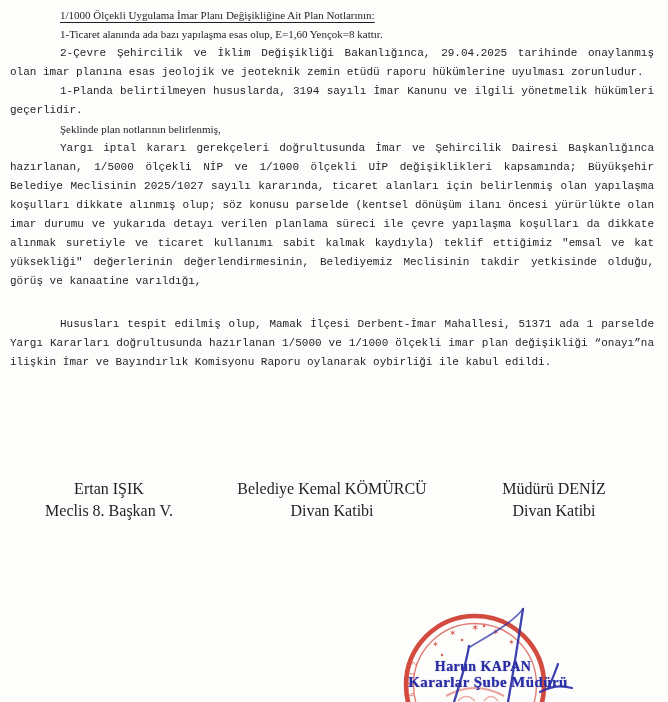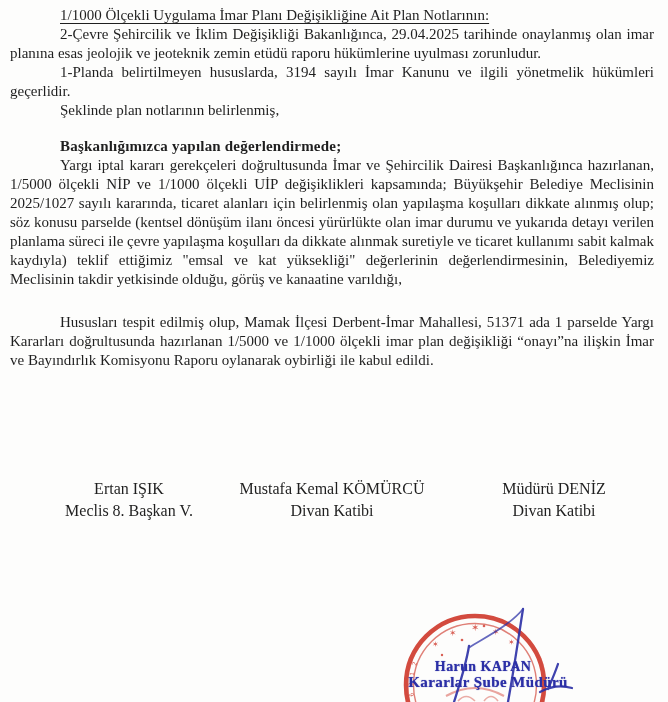--- a/index.html
+++ b/index.html
@@ -9,46 +9,46 @@
     margin:0 auto;
     background:#fdfdfc;
     overflow:hidden;
     font-family:"Liberation Serif","DejaVu Serif",serif;
     color:#1f1f1f;
   }
   .doc {
     position:absolute;
     left:10px; top:6px;
     width:644px;
-    font-size:15px;
+    font-size:11px;
     line-height:19px;
   }
   .doc p { margin:0; }
   .indent { text-indent:50px; }
-  .just { text-align:justify; }
+  .just { text-align:justify;font-family:Liberation Mono, monospace; }
   .title-line {
     text-decoration:underline;
     text-underline-offset:3px;
   }
   .eval-heading {
     font-weight:bold;
     margin-top:17px !important;
     letter-spacing:0.2px;
   }
   .gap-before { margin-top:24px !important; }
 
   
   .sig-block {
     position:absolute;
     top:478px;
     text-align:center;
     font-size:16px;
     line-height:22px;
   }
-  .sig-1 { left:44px;  width:170px; }
+  .sig-1 { left:24px;  width:170px; }
   .sig-2 { left:224px; width:216px; }
   .sig-3 { left:458px; width:192px; }
 
   
   .stamp-svg { position:absolute; left:396px; top:600px; }
   .sig-svg   { position:absolute; left:430px; top:603px; z-index:4; }
   .stamp-text {
     position:absolute;
     text-align:center;
     font-weight:bold;
@@ -61,34 +61,34 @@
   .st-2 { left:398px; top:659px; width:170px; font-size:14px; }
   .st-3 { left:392px; top:674px; width:192px; font-size:15px; }
 </style>
 </head>
 <body>
 
 <div class="page">
 
   <div class="doc">
     <p class="indent title-line">1/1000 Ölçekli Uygulama İmar Planı Değişikliğine Ait Plan Notlarının:</p>
+    <p class="indent">1-Ticaret alanında ada bazı yapılaşma esas olup, E=1,60 Yençok=8 kattır.</p>
     <p class="indent just">2-Çevre Şehircilik ve İklim Değişikliği Bakanlığınca, 29.04.2025 tarihinde onaylanmış olan imar planına esas jeolojik ve jeoteknik zemin etüdü raporu hükümlerine uyulması zorunludur.</p>
     <p class="indent just">1-Planda belirtilmeyen hususlarda, 3194 sayılı İmar Kanunu ve ilgili yönetmelik hükümleri geçerlidir.</p>
     <p class="indent">Şeklinde plan notlarının belirlenmiş,</p>
-    <p class="indent eval-heading">Başkanlığımızca yapılan değerlendirmede;</p>
     <p class="indent just">Yargı iptal kararı gerekçeleri doğrultusunda İmar ve Şehircilik Dairesi Başkanlığınca hazırlanan, 1/5000 ölçekli NİP ve 1/1000 ölçekli UİP değişiklikleri kapsamında; Büyükşehir Belediye Meclisinin 2025/1027 sayılı kararında, ticaret alanları için belirlenmiş olan yapılaşma koşulları dikkate alınmış olup; söz konusu parselde (kentsel dönüşüm ilanı öncesi yürürlükte olan imar durumu ve yukarıda detayı verilen planlama süreci ile çevre yapılaşma koşulları da dikkate alınmak suretiyle ve ticaret kullanımı sabit kalmak kaydıyla) teklif ettiğimiz "emsal ve kat yüksekliği" değerlerinin değerlendirmesinin, Belediyemiz Meclisinin takdir yetkisinde olduğu, görüş ve kanaatine varıldığı,</p>
     <p class="indent just gap-before">Hususları tespit edilmiş olup, Mamak İlçesi Derbent-İmar Mahallesi, 51371 ada 1 parselde Yargı Kararları doğrultusunda hazırlanan 1/5000 ve 1/1000 ölçekli imar plan değişikliği “onayı”na ilişkin İmar ve Bayındırlık Komisyonu Raporu oylanarak oybirliği ile kabul edildi.</p>
   </div>
 
   <div class="sig-block sig-1">
     <div>Ertan IŞIK</div>
     <div>Meclis 8. Başkan V.</div>
   </div>
   <div class="sig-block sig-2">
-    <div>Mustafa Kemal KÖMÜRCÜ</div>
+    <div>Belediye Kemal KÖMÜRCÜ</div>
     <div>Divan Katibi</div>
   </div>
   <div class="sig-block sig-3">
     <div>Müdürü DENİZ</div>
     <div>Divan Katibi</div>
   </div>
 
   <svg class="stamp-svg" width="175" height="102" viewBox="0 0 175 102">
     <g stroke="#cf382b" fill="none" opacity="0.9">
       <circle cx="79" cy="85" r="69" stroke-width="4.5"></circle>

